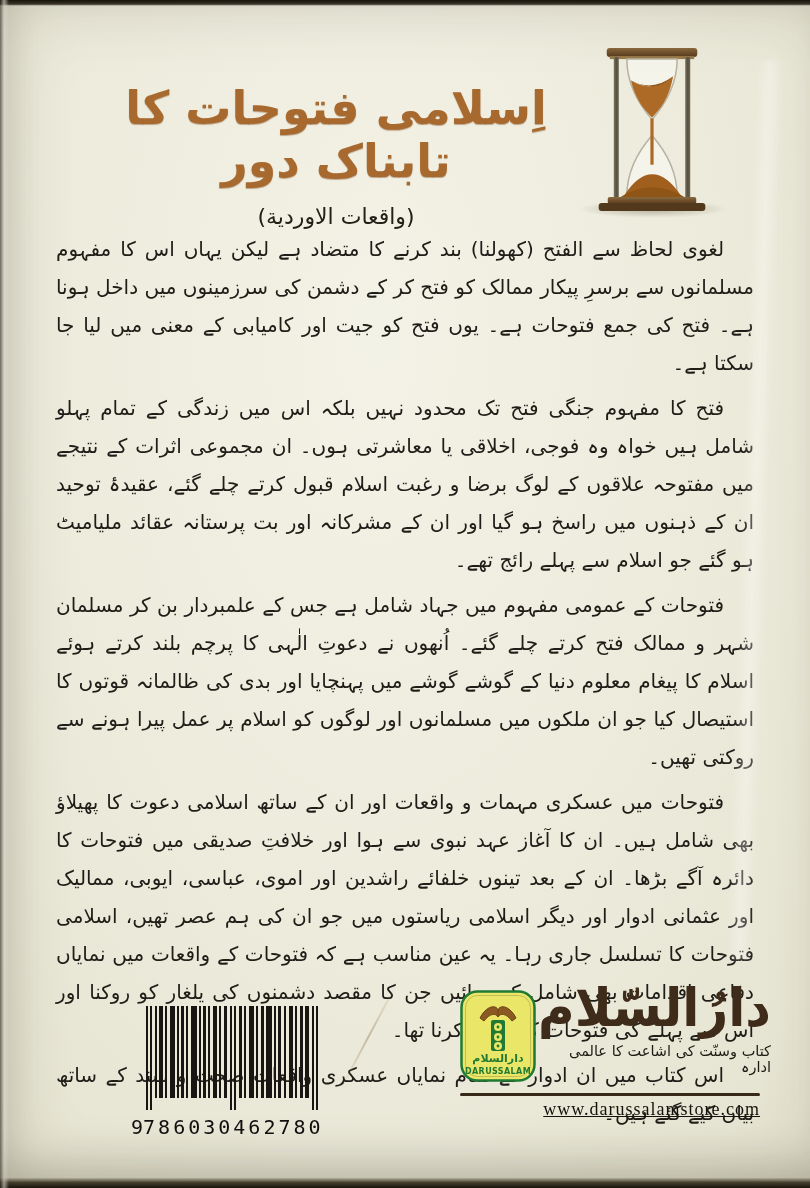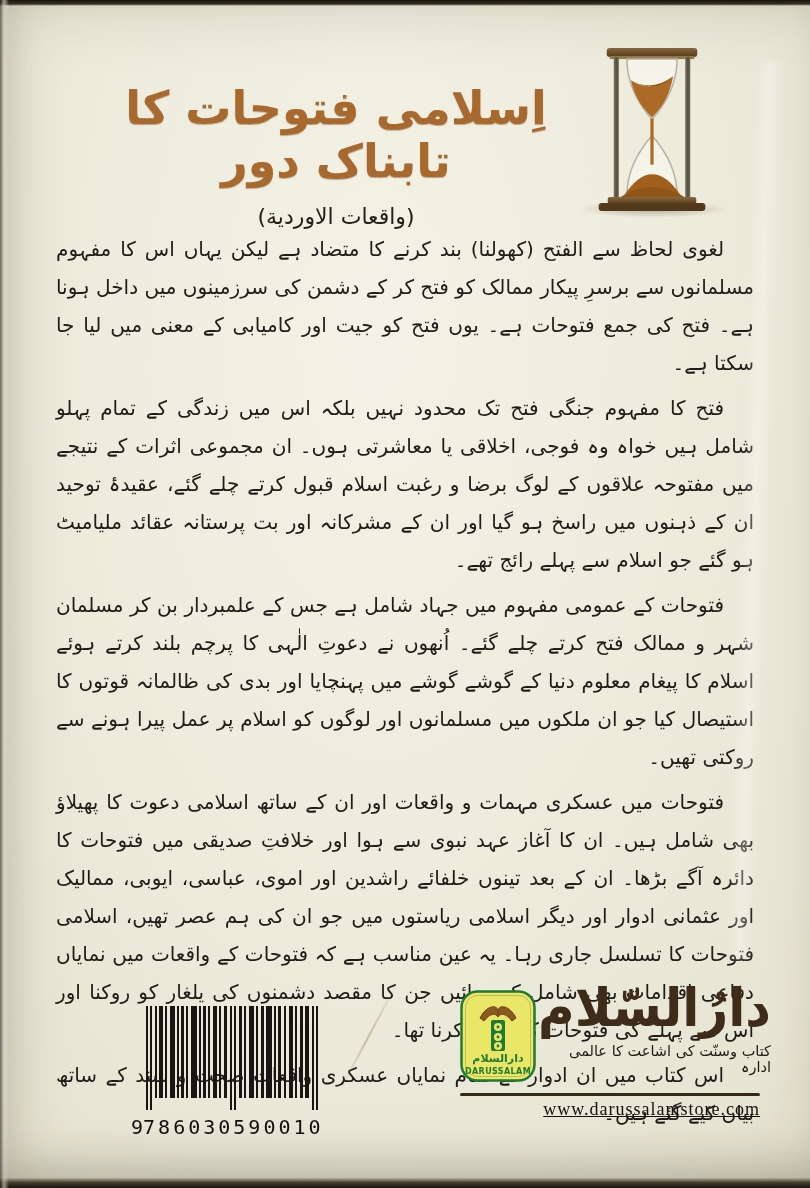--- a/index.html
+++ b/index.html
@@ -150,21 +150,21 @@
             <rect x="154" y="0" width="3" height="92"></rect>
           <rect x="159" y="0" width="4" height="92"></rect>
           <rect x="166" y="0" width="2" height="104"></rect>
             <rect x="170" y="0" width="2" height="104"></rect>
         </g>
       </svg>
     </div>
     <div class="barcode-digits">
       <span class="d9">9</span>
       <span class="grp">786030</span>
-      <span class="grp">590010</span>
+      <span class="grp">462780</span>
     </div>
   </div>
 
   <div class="publisher">
     <div class="pub-top">
       <div class="emblem">
         <svg viewBox="0 0 76 92" width="76" height="92">
           <rect x="1.5" y="1.5" width="73" height="89" rx="16" fill="#eae668" stroke="#217a33" stroke-width="2.5"></rect>
           <rect x="5.5" y="5.5" width="65" height="81" rx="12" fill="none" stroke="#c2bb54" stroke-width="1"></rect>
           <path d="M20,28 C26,16 36,14 38,20 C40,14 50,16 56,28 L52,31 C46,23 40,23 38,27 C36,23 30,23 24,31 Z" fill="#8a5a22" stroke="#6d4317" stroke-width="1"></path>

